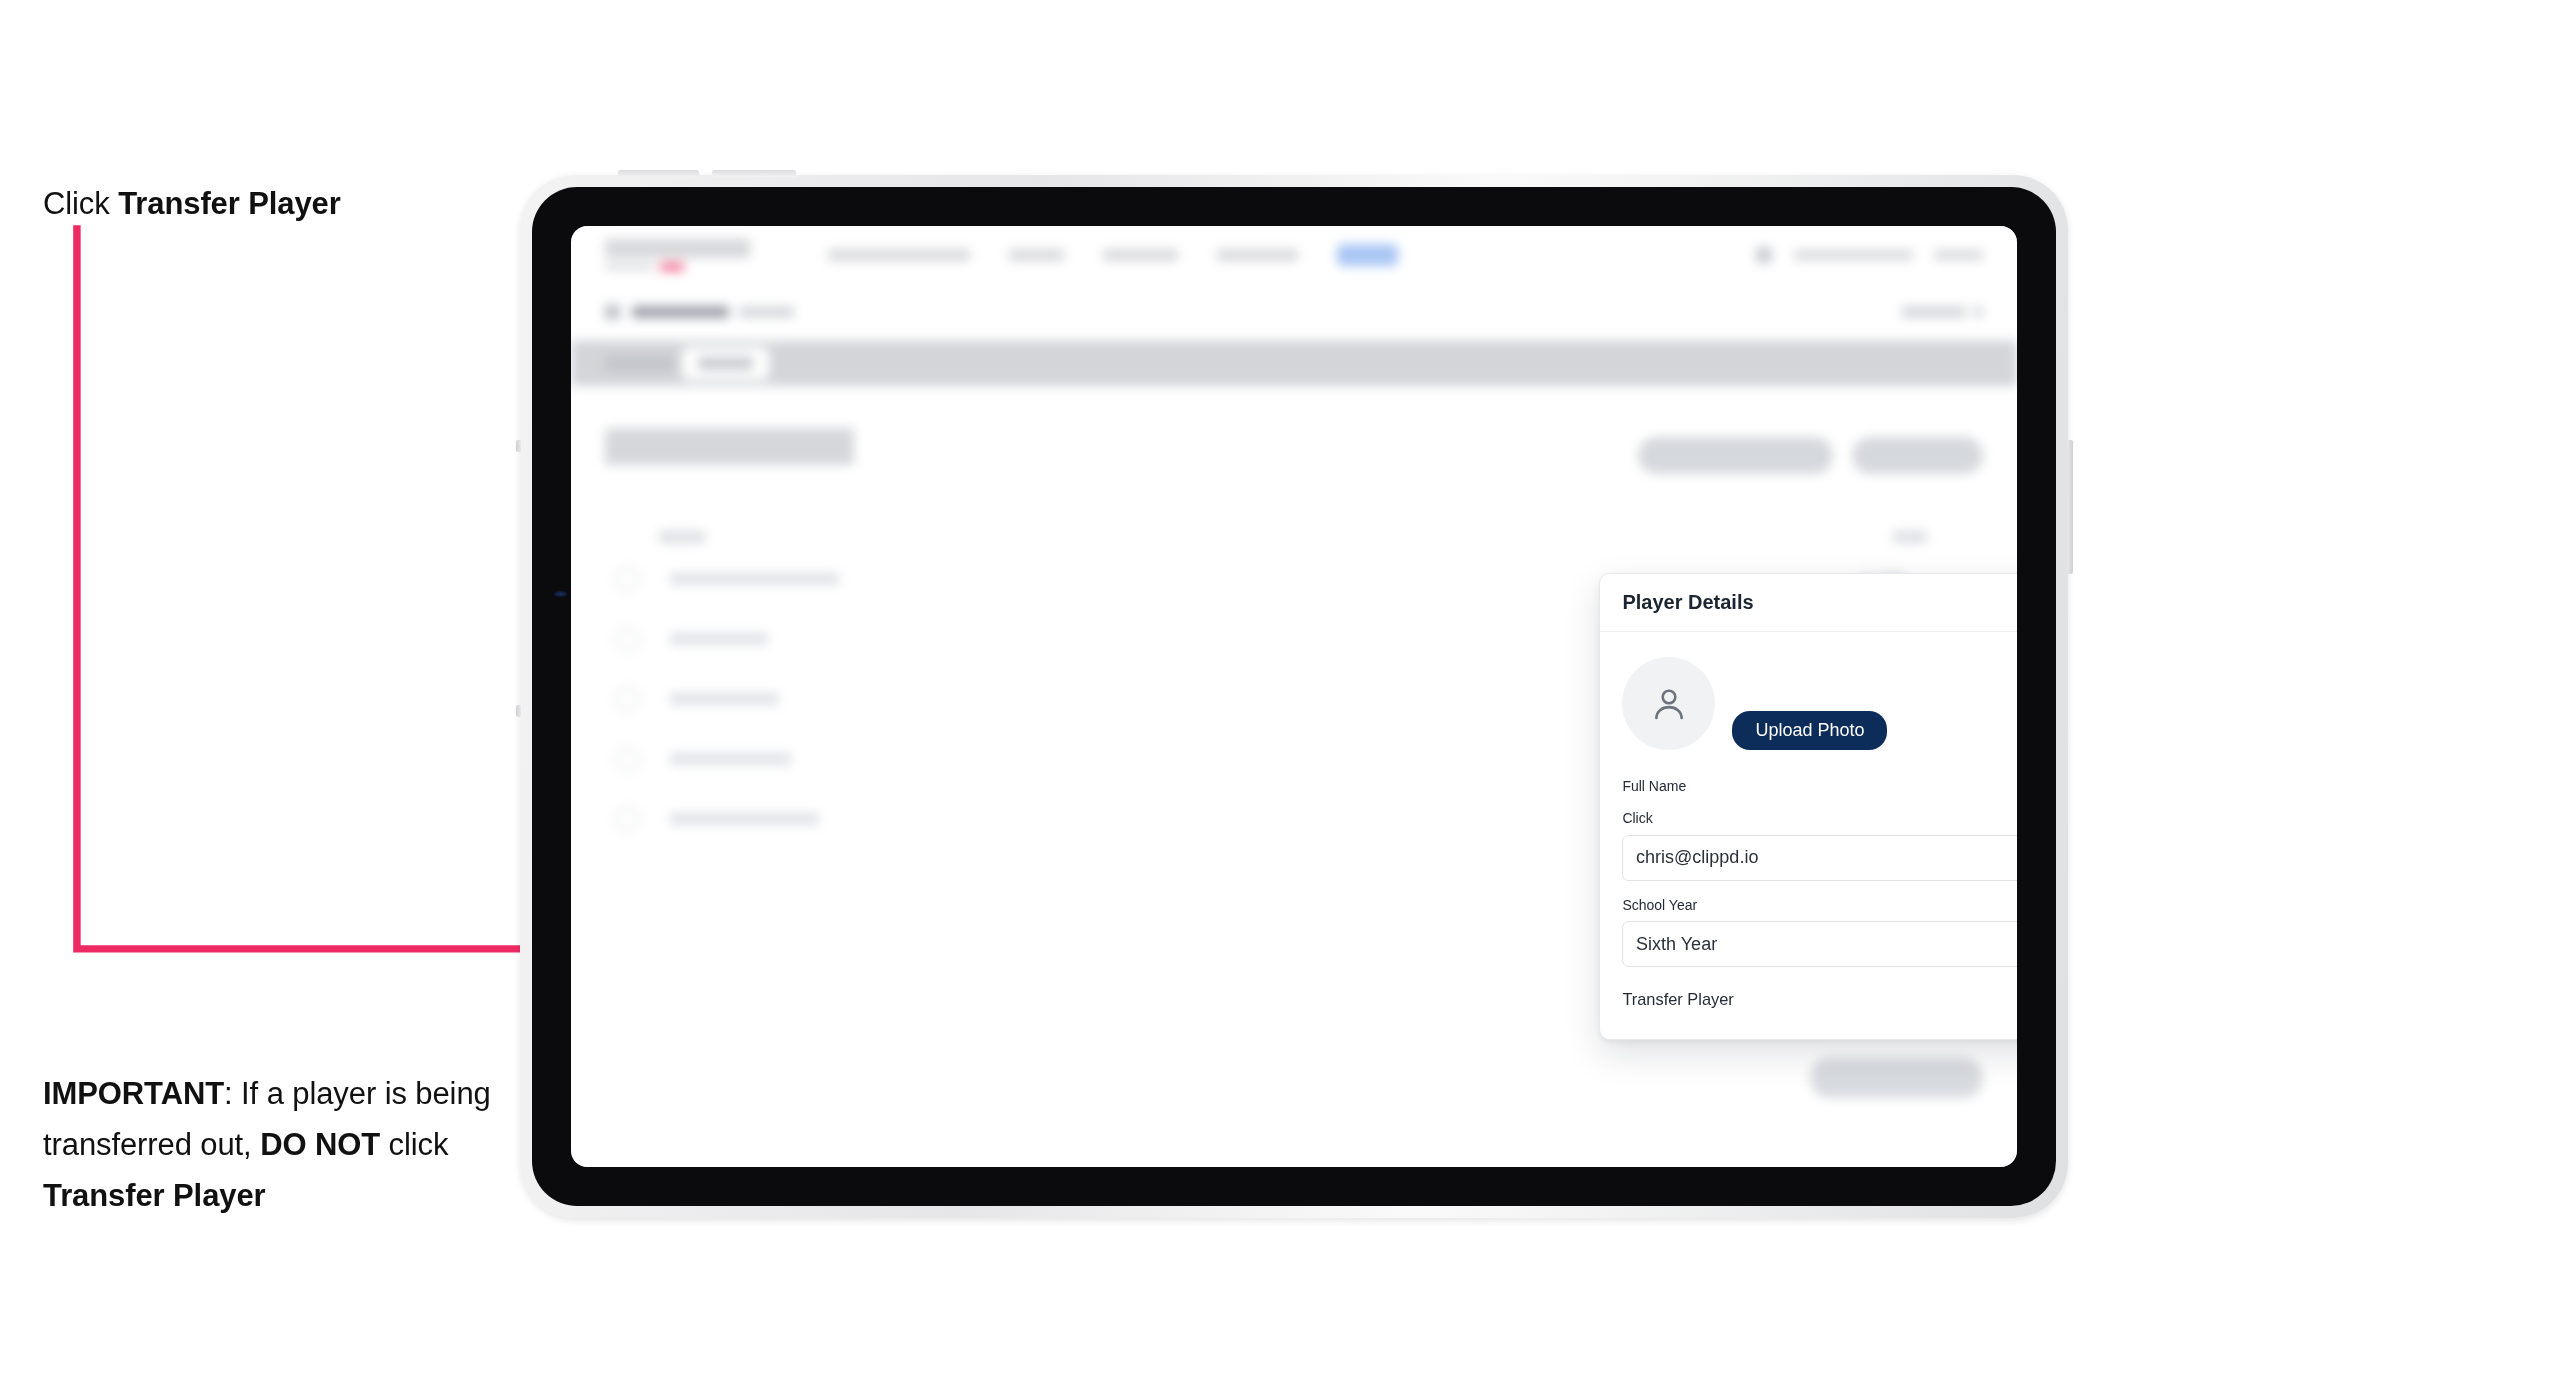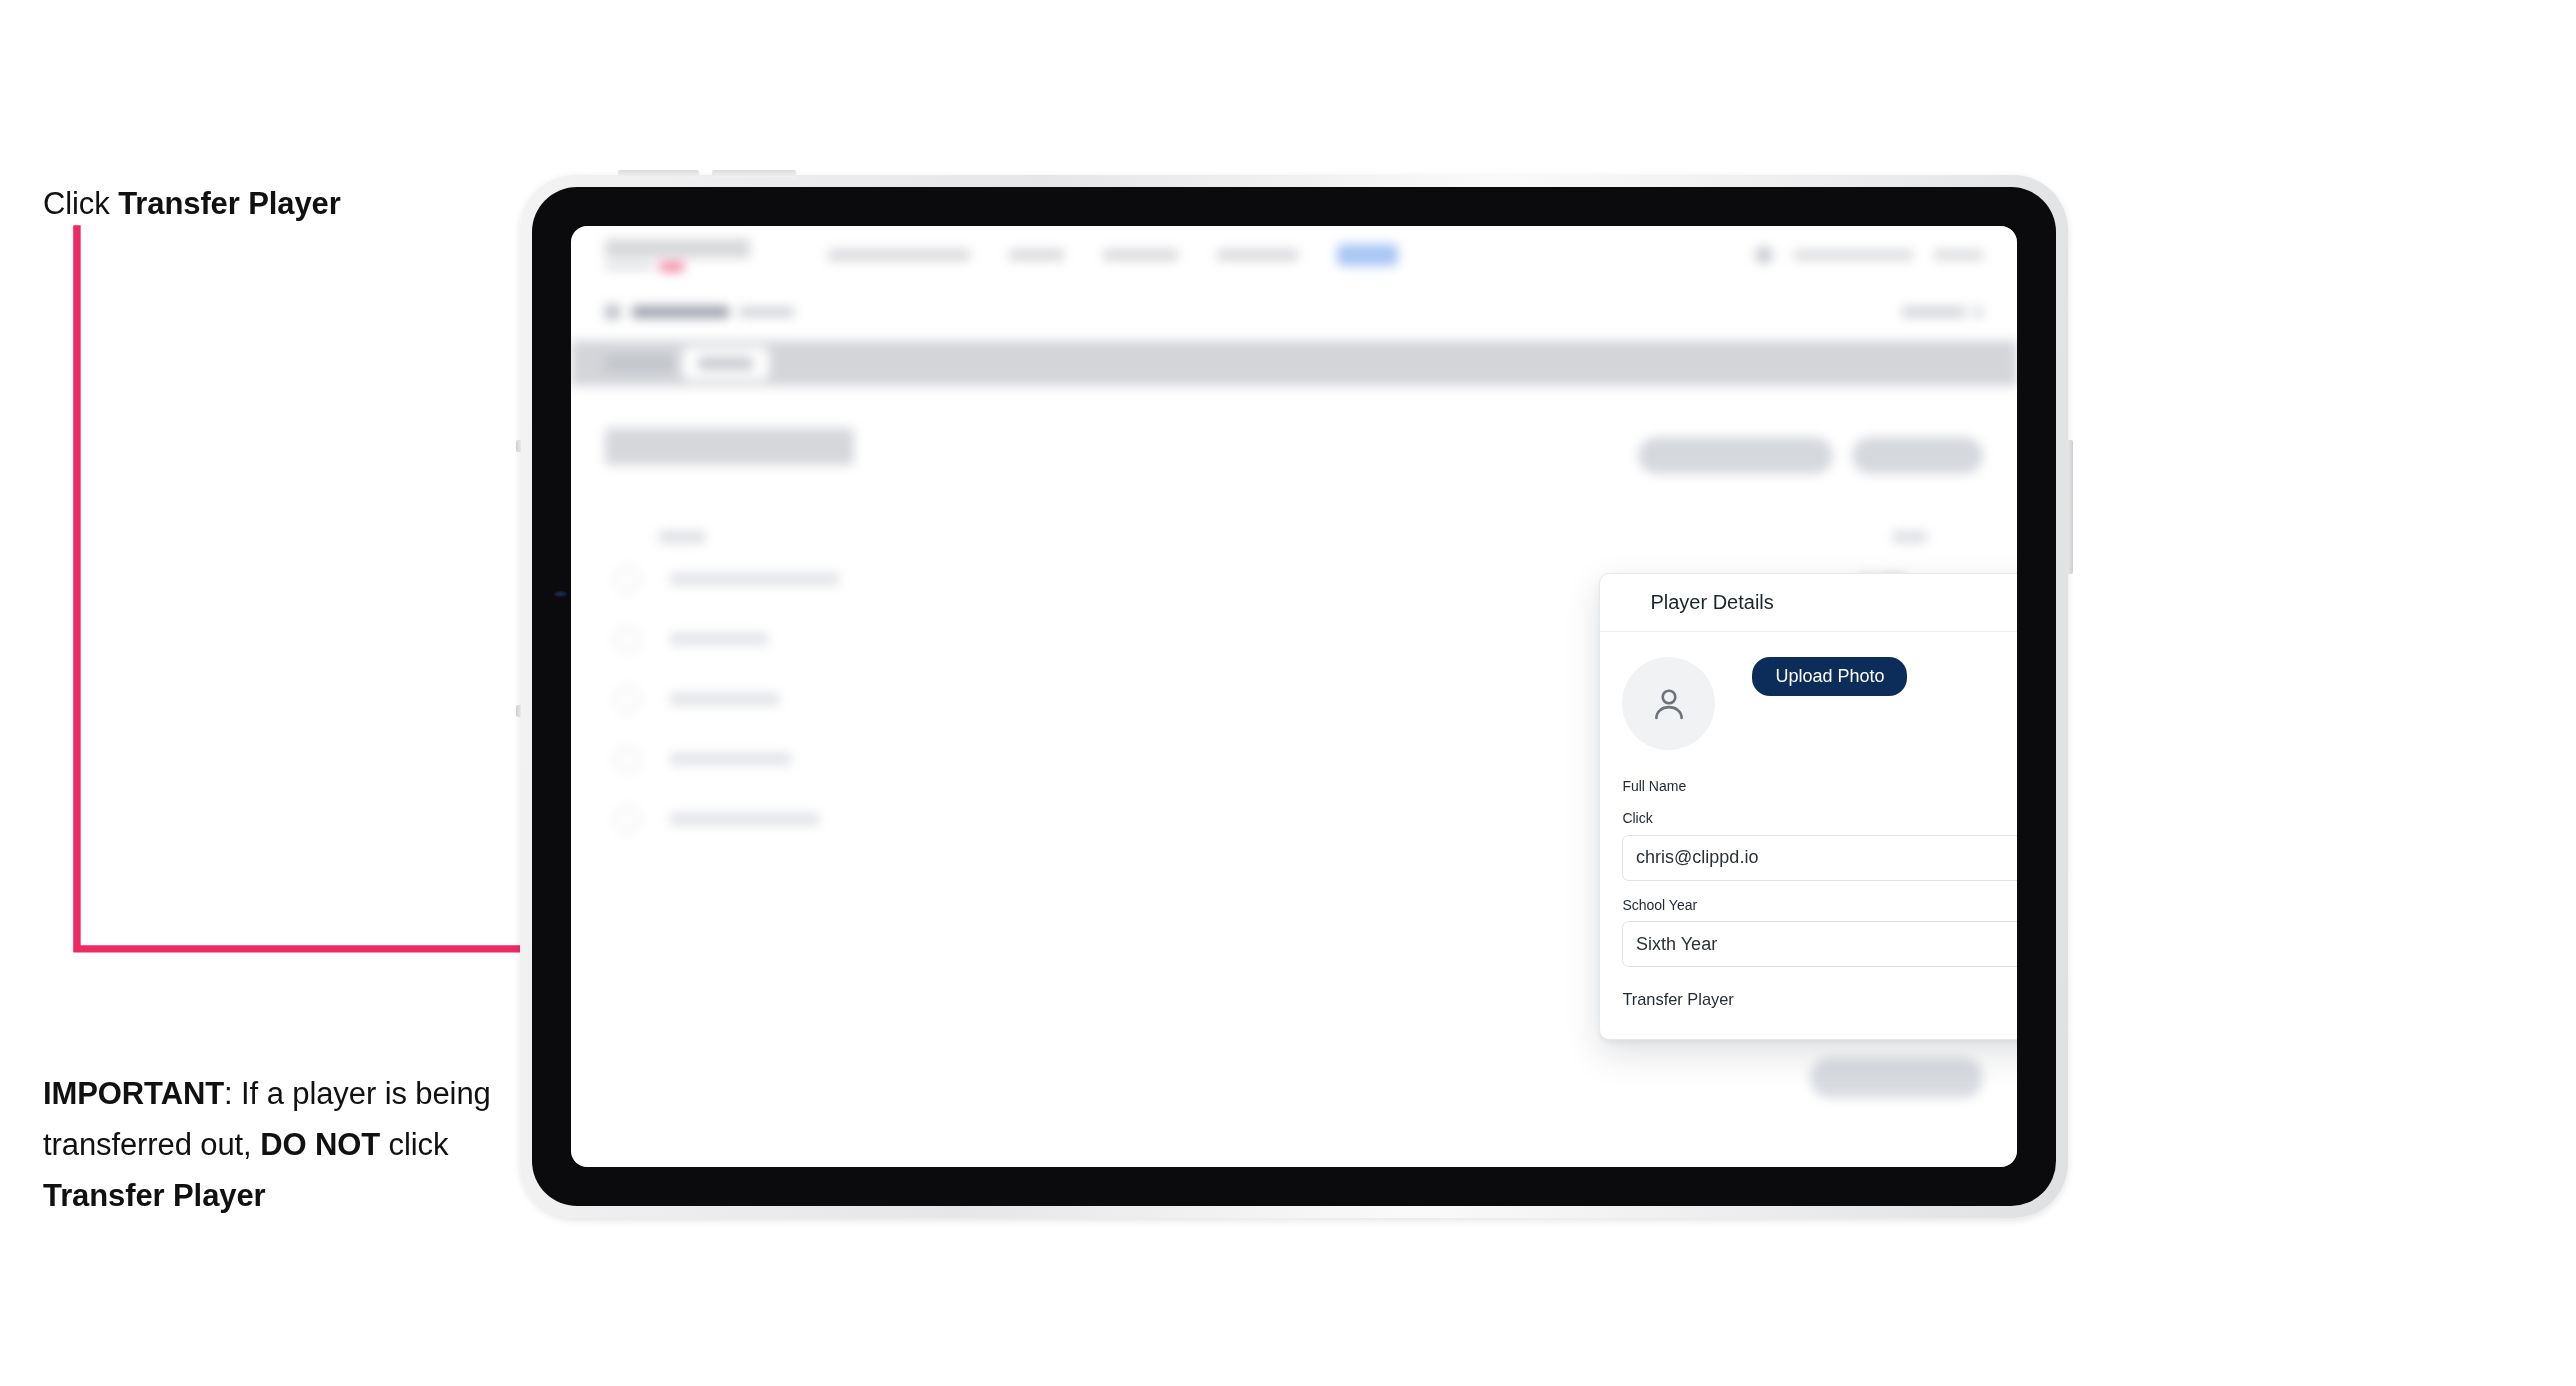--- a/index.html
+++ b/index.html
@@ -183,25 +183,25 @@
     border: 0.7px solid #e6e8eb;
     border-radius: 10.4px;
     box-shadow: 0 13.4px 36px rgba(16,24,40,0.13), 0 2.2px 6.7px rgba(16,24,40,0.06);
     overflow: hidden;
     font-family: "Liberation Sans", sans-serif;
   }
   .modal-head {
     height: 58px; border-bottom: 0.7px solid #eceef1;
     display: flex; align-items: center; padding: 0 22.4px;
   }
-  .modal-title { font-size: 20px; color: #1b2431; font-weight: 400; margin-left: 28px; }
+  .modal-title { font-size: 20px; color: #1b2431; font-weight: 700; }
 
   .modal-body { padding: 25px 22.4px 4.5px; }
 
-  .photo-row { display: flex; align-items: flex-start; gap: 37px; margin-bottom: 28px; }
+  .photo-row { display: flex; align-items: flex-end; gap: 17px; margin-bottom: 28px; }
   .avatar-circle {
     width: 93px; height: 93px; border-radius: 50%;
     background: #f1f2f4;
     display: flex; align-items: center; justify-content: center;
     color: #6e747d;
   }
   .upload-btn {
     background: #0c2c5a; color: #ffffff;
     border: none; border-radius: 18px;
     height: 39px; padding: 0 23px;

